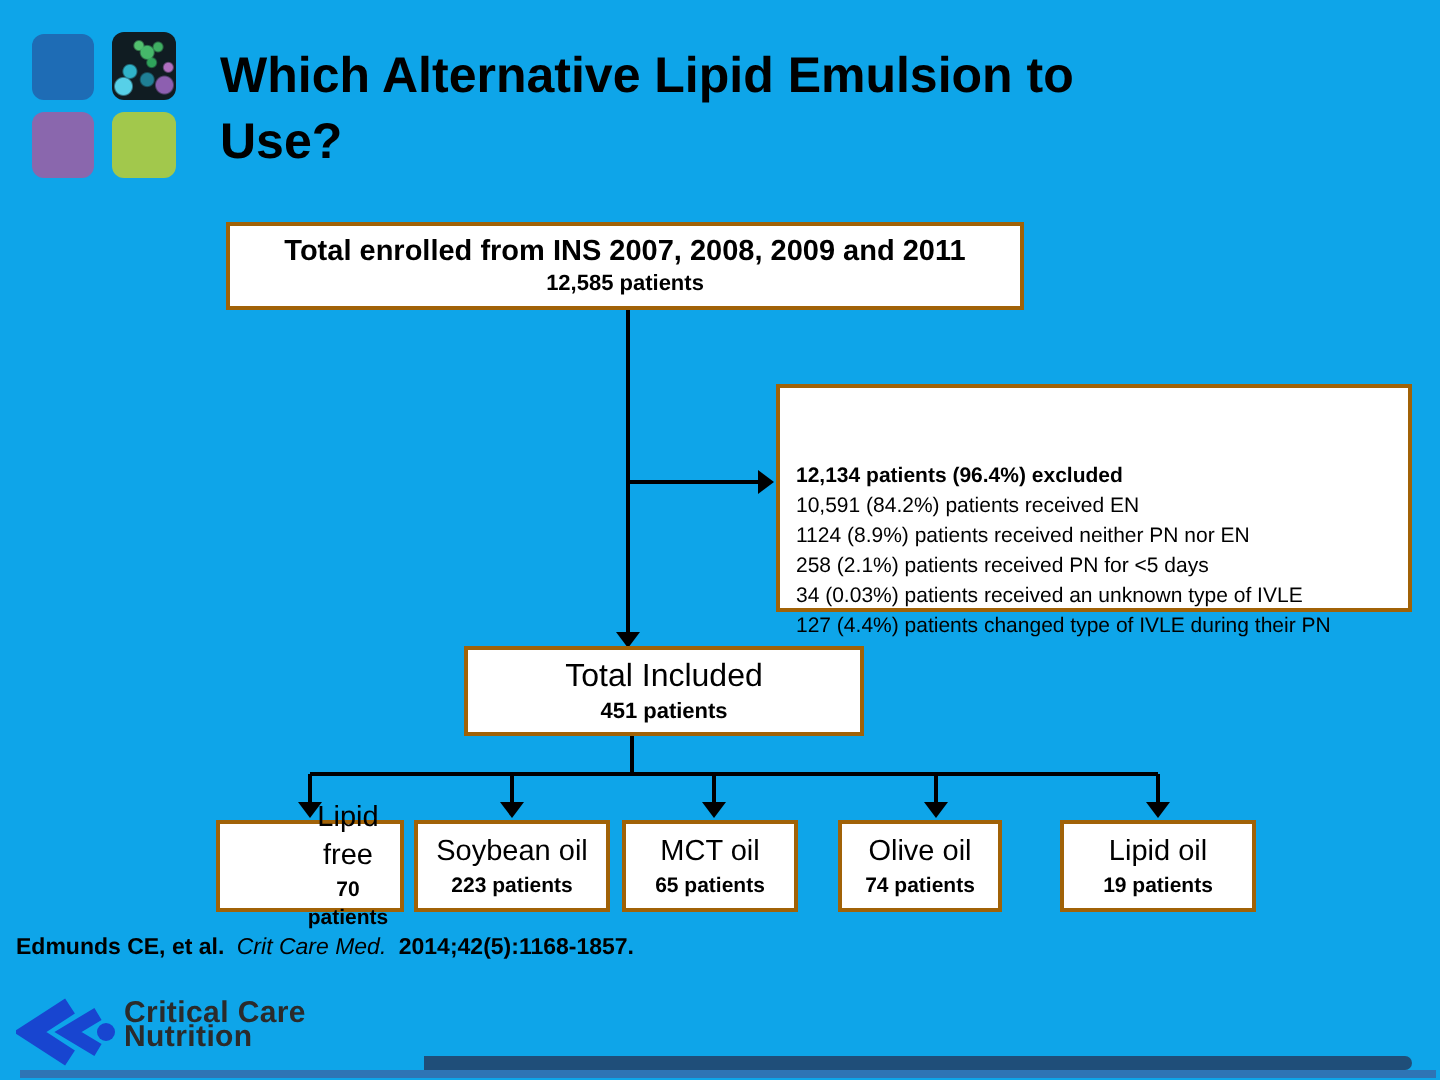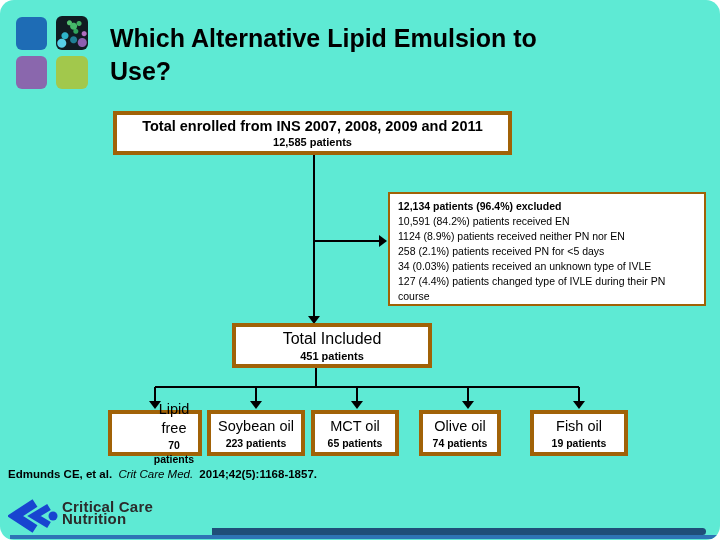--- a/index.html
+++ b/index.html
@@ -1,18 +1,18 @@
 <!DOCTYPE html>
 <html><head>
 <meta charset="utf-8">
 <style>
   html,body{margin:0;padding:0;background:#fff;}
   .slide{
-    position:relative;width:720px;height:540px;background:#5eead4;
-    font-family:"Liberation Sans",sans-serif;color:#000;overflow:hidden;border-radius:14px;
+    position:relative;width:720px;height:540px;background:#0ea5e9;
+    font-family:"Liberation Sans",sans-serif;color:#000;overflow:hidden;
   }
   
   .tile{position:absolute;border-radius:6px;}
   .tile-blue{left:16px;top:17px;width:31px;height:33px;background:#1e6cb5;}
   .tile-photo{left:56px;top:16px;width:32px;height:34px;background-color:#101c22;
     background-image:
       radial-gradient(circle at 55% 30%, #46b86a 0 3px, transparent 4px),
       radial-gradient(circle at 72% 22%, #3fae62 0 2px, transparent 3px),
       radial-gradient(circle at 42% 20%, #52c06e 0 2px, transparent 3px),
       radial-gradient(circle at 62% 45%, #2fa35b 0 2px, transparent 3px),
@@ -20,29 +20,29 @@
       radial-gradient(circle at 18% 80%, #57d0e8 0 4px, transparent 5px),
       radial-gradient(circle at 82% 78%, #8d5fb0 0 4px, transparent 5px),
       radial-gradient(circle at 88% 52%, #b06fc0 0 2px, transparent 3px),
       radial-gradient(circle at 55% 70%, #1f7f95 0 3px, transparent 4px);}
   .tile-purple{left:16px;top:56px;width:31px;height:33px;background:#8a67ad;}
   .tile-green{left:56px;top:56px;width:32px;height:33px;background:#a2c84c;}
   
   .title{position:absolute;left:110px;top:22px;width:580px;margin:0;
     font-size:25px;line-height:33px;font-weight:bold;color:#000;}
   
-  .fbox{position:absolute;background:#fff;border:4px solid #a16207;box-sizing:border-box;
+  .fbox{position:absolute;background:#fff;border:2px solid #a16207;box-sizing:border-box;
     display:flex;flex-direction:column;align-items:center;justify-content:center;text-align:center;}
   .box-enrolled{left:113px;top:111px;width:399px;height:44px;}
   .box-enrolled .btitle{font-size:14.5px;font-weight:bold;line-height:18px;}
   .box-enrolled .bcount{font-size:11px;font-weight:bold;line-height:14px;}
   .box-excluded{left:388px;top:192px;width:318px;height:114px;border-width:2px;
     display:block;text-align:left;padding:5px 8px;}
   .box-excluded .xline{font-size:10.5px;line-height:15px;}
-  .box-excluded .xhead{font-weight:bold;}
+  .box-excluded .xhead{font-weight:bold;margin-top:32px;}
   .box-included{left:232px;top:323px;width:200px;height:45px;}
   .box-included .btitle{font-size:16px;line-height:20px;font-weight:normal;}
   .box-included .bcount{font-size:11px;font-weight:bold;line-height:14px;}
   .gbox{top:410px;height:46px;}
   .gbox .btitle{font-size:14.5px;line-height:19px;font-weight:normal;}
   .gbox .bcount{font-size:10.5px;font-weight:bold;line-height:14px;}
   .g1{left:108px;width:94px;padding-left:38px;} .g2{left:207px;width:98px;} .g3{left:311px;width:88px;}
   .g4{left:419px;width:82px;} .g5{left:530px;width:98px;}
   
   .connectors{position:absolute;left:0;top:0;width:720px;height:540px;pointer-events:none;}
@@ -126,21 +126,21 @@
   </div>
   <div class="fbox gbox g3">
     <div class="btitle">MCT oil</div>
     <div class="bcount">65 patients</div>
   </div>
   <div class="fbox gbox g4">
     <div class="btitle">Olive oil</div>
     <div class="bcount">74 patients</div>
   </div>
   <div class="fbox gbox g5">
-    <div class="btitle">Fish oil</div>
+    <div class="btitle">Lipid oil</div>
     <div class="bcount">19 patients</div>
   </div>
 
   <div class="citation">
     <span class="cit-authors">Edmunds CE, et al.</span>
     <span class="cit-journal">Crit Care Med.</span>
     <span class="cit-details">2014;42(5):1168-1857.</span>
   </div>
 
   <svg class="ccn-icon" width="50" height="34" viewBox="0 0 50 34">

